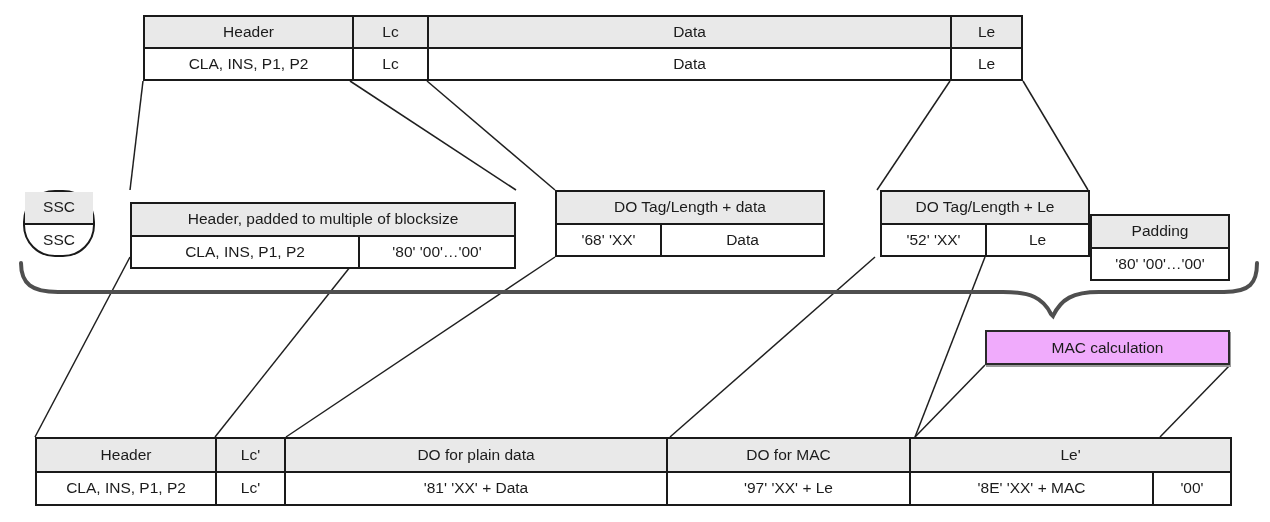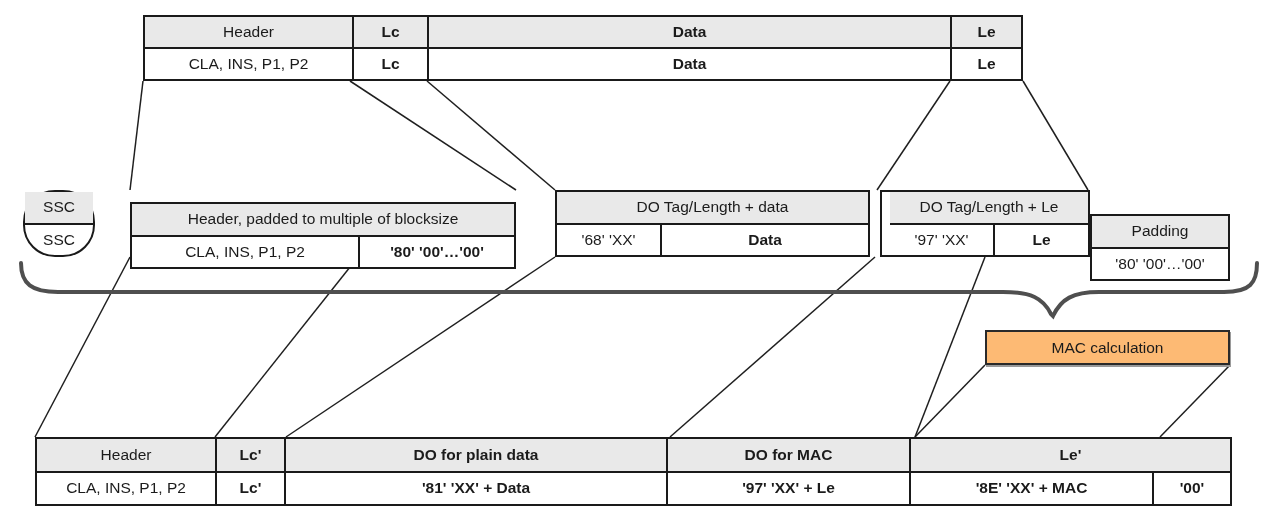--- a/index.html
+++ b/index.html
@@ -22,26 +22,26 @@
   .row{display:flex;flex:1;box-sizing:border-box;}
   .row.hdr{background:#e9e9e9;border-bottom:2px solid #1a1a1a;}
   .cell{
     display:flex;align-items:center;justify-content:center;
     box-sizing:border-box;
     font-size:15.5px;
     white-space:nowrap;
     overflow:hidden;
     flex:0 0 auto;
   }
-  .cell + .cell{border-left:2px solid #1a1a1a;font-weight:bold;}
+  .cell + .cell{border-left:2px solid #1a1a1a;}
   .span{flex:1 1 auto;}
   .macbox{
     position:absolute;
     border:2px solid #2a2a2a;
-    background:#fdba74;
+    background:#f0abfc;
     box-sizing:border-box;
     display:flex;align-items:center;justify-content:center;
     font-size:15.5px;
     box-shadow:1px 2px 0 #9a9a9a;
   }
 </style>
 </head>
 <body>
 
 <div id="canvas">
@@ -96,36 +96,36 @@
   <div class="blk" style="left:130px;top:202px;width:386px;height:67px;">
     <div class="row hdr">
         <div class="cell span">Header, padded to multiple of blocksize</div>
       </div>
     <div class="row">
       <div class="cell" style="width:226px">CLA, INS, P1, P2</div>
       <div class="cell span">'80' '00'…'00'</div>
     </div>
   </div>
 
-  <div class="blk" style="left:555px;top:190px;width:315px;height:67px;">
+  <div class="blk" style="left:555px;top:190px;width:270px;height:67px;">
     <div class="row hdr">
         <div class="cell span">DO Tag/Length + data</div>
       </div>
     <div class="row">
       <div class="cell" style="width:103px">'68' 'XX'</div>
       <div class="cell span">Data</div>
     </div>
   </div>
 
-  <div class="blk" style="left:880px;top:190px;width:210px;height:67px;padding-left:8px;">
+  <div class="blk" style="left:880px;top:190px;width:210px;height:67px;">
     <div class="row hdr">
         <div class="cell span">DO Tag/Length + Le</div>
       </div>
     <div class="row">
-      <div class="cell" style="width:103px">'97' 'XX'</div>
+      <div class="cell" style="width:103px">'52' 'XX'</div>
       <div class="cell span">Le</div>
     </div>
   </div>
 
   <div class="blk" style="left:1090px;top:190px;width:140px;height:67px;margin-top:24px;">
     <div class="row hdr">
         <div class="cell span">Padding</div>
       </div>
     <div class="row">
         <div class="cell span">'80' '00'…'00'</div>

